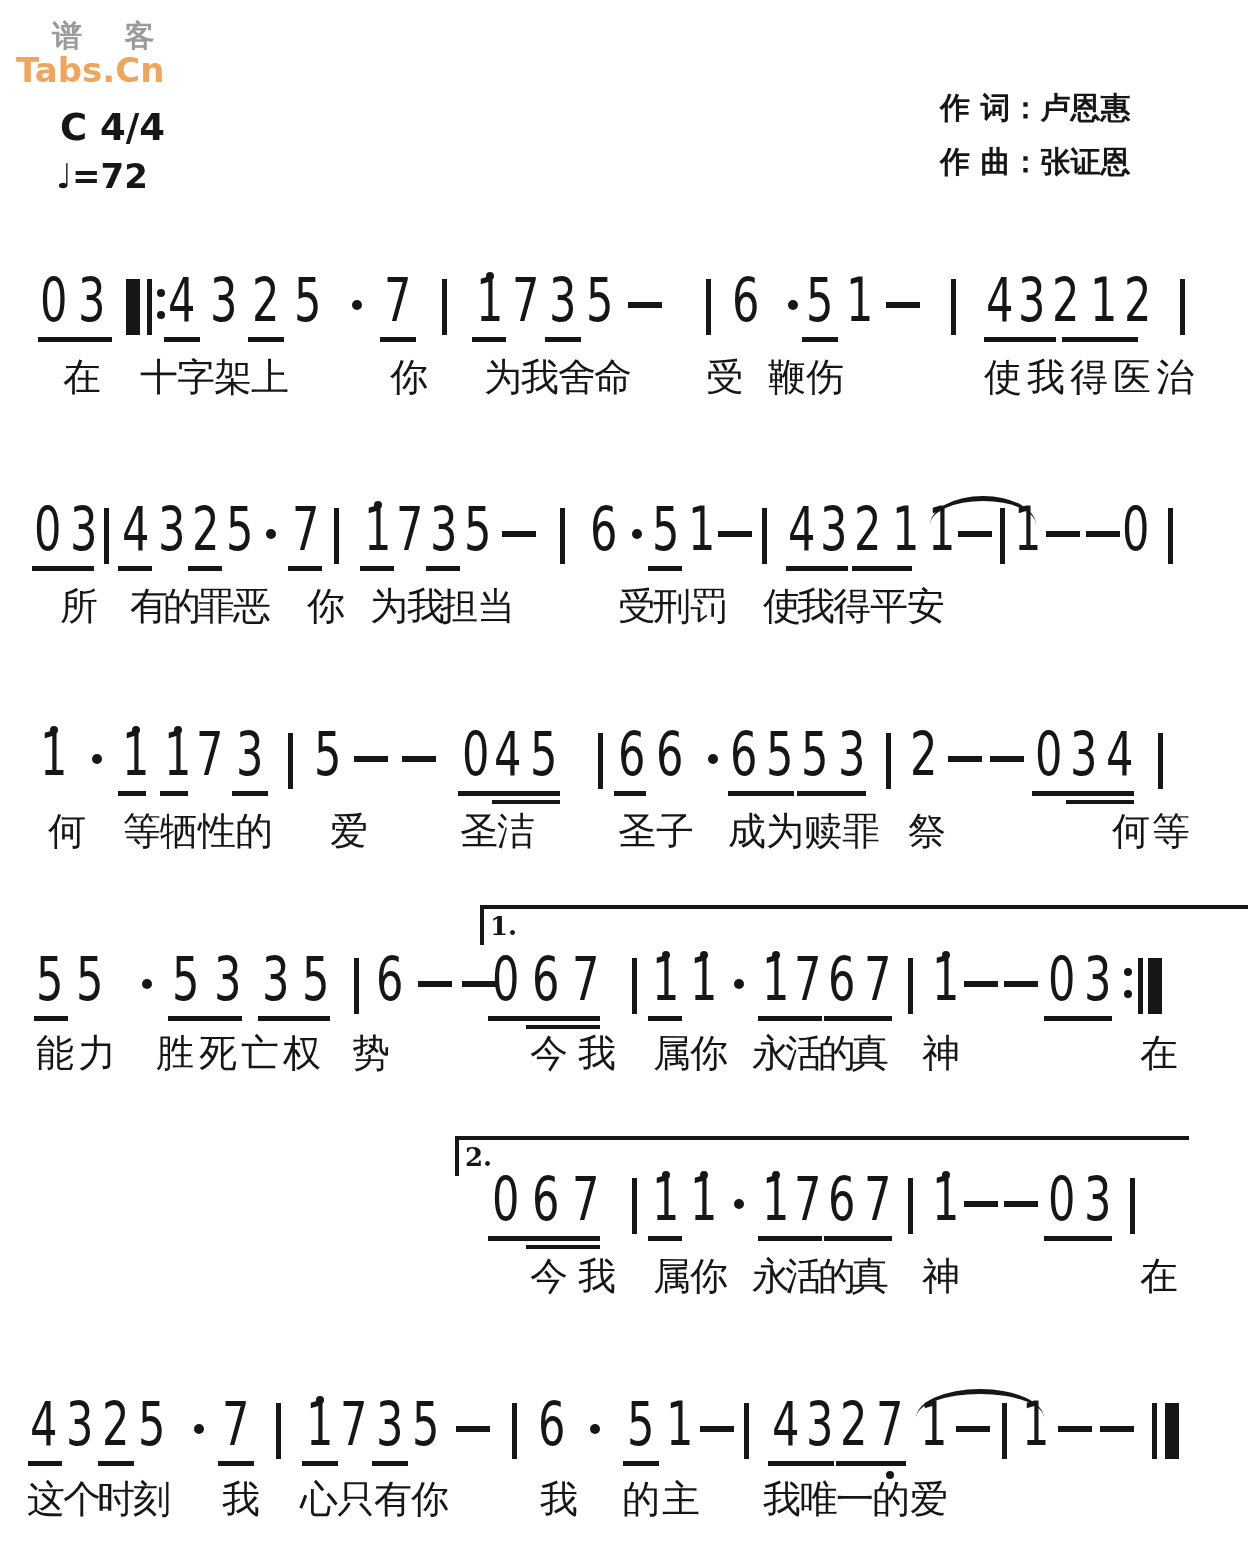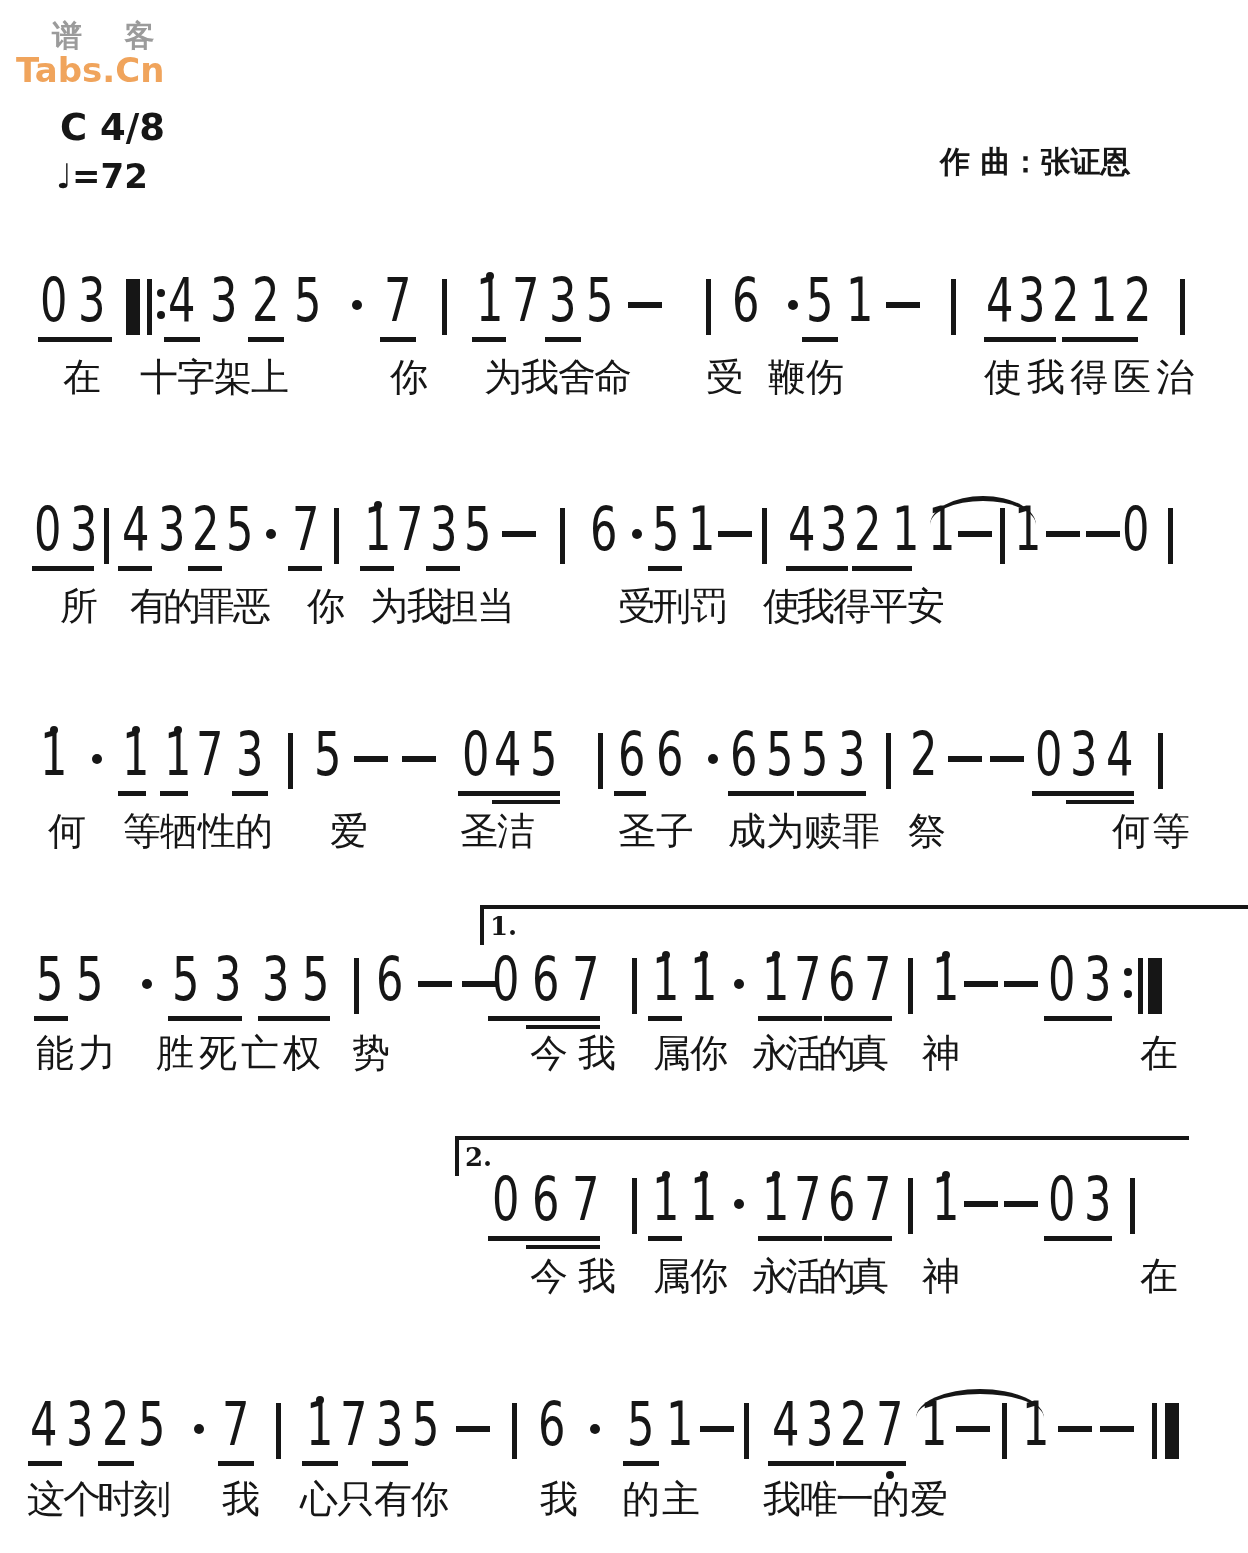--- a/index.html
+++ b/index.html
@@ -28,22 +28,23 @@
        border-radius:50% 50% 0 0 / 100% 100% 0 0;}
   .volta{position:absolute;border-top:4px solid #161616;border-left:4px solid #161616;}
   .vlabel{position:absolute;font-size:26px;font-weight:bold;font-family:"DejaVu Serif",serif;color:#161616;}
 </style>
 </head>
 <body>
 
 <div id="sheet">
   <div class="logo-cn" style="color: rgb(155, 155, 155);">谱 客</div>
   <div class="logo-en" style="color: rgb(240, 164, 92);">Tabs.Cn</div>
+  <div class="credit" style="top:88px">作 词：卢恩惠</div>
   <div class="credit" style="top:142px">作 曲：张证恩</div>
-  <div class="keysig">C 4/8</div>
+  <div class="keysig">C 4/4</div>
   <div class="tempo">♩=72</div>
   <div id="music"></div>
 <span class="note" style="left: 40px; top: 270px;">0</span>
     <span class="note" style="left: 78px; top: 270px;">3</span>
     <span class="thick" style="left: 126px; top: 279px;"></span>
     <span class="thin" style="left: 147px; top: 279px;"></span>
     <span class="odot" style="left: 157px; top: 289px;"></span>
     <span class="odot" style="left: 157px; top: 311px;"></span>
     <span class="note" style="left: 168px; top: 270px;">4</span>
     <span class="note" style="left: 210px; top: 270px;">3</span>

